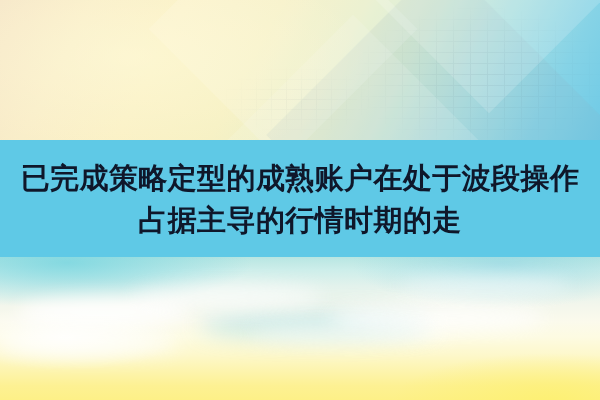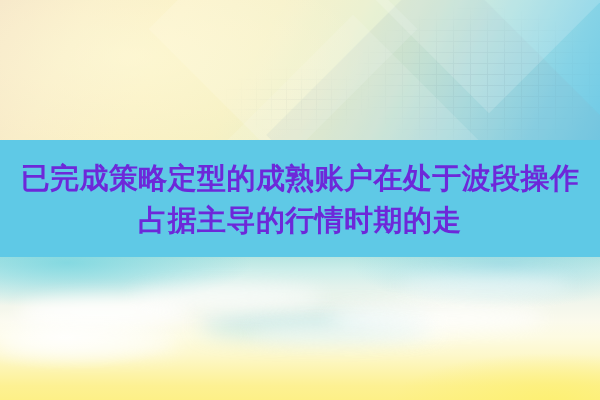--- a/index.html
+++ b/index.html
@@ -108,21 +108,21 @@
     display: flex;
     align-items: center;
     justify-content: center;
   }
 
   .headline-text {
     width: 580px;
     margin: 0;
     padding: 0;
     text-align: center;
-    color: #6d28d9;
+    color: #0f172a;
     font-size: 29px;
     font-weight: bold;
     line-height: 42px;
     letter-spacing: 0.4px;
     text-rendering: optimizeLegibility;
   }
 
   
   .sky-section {
     position: absolute;

